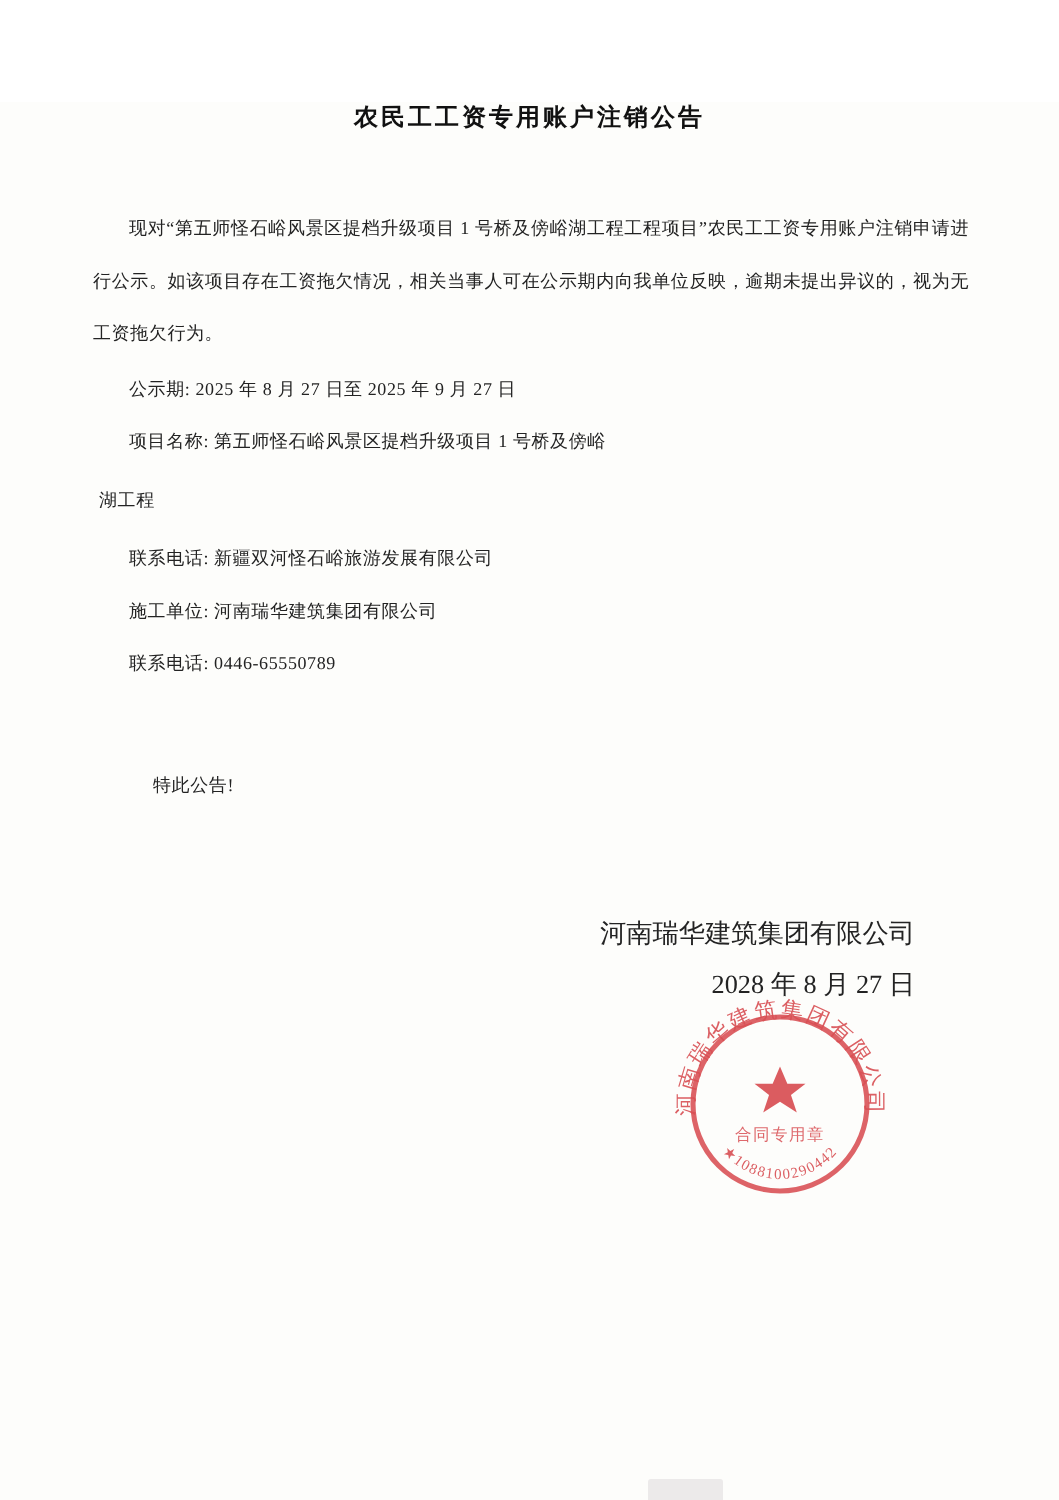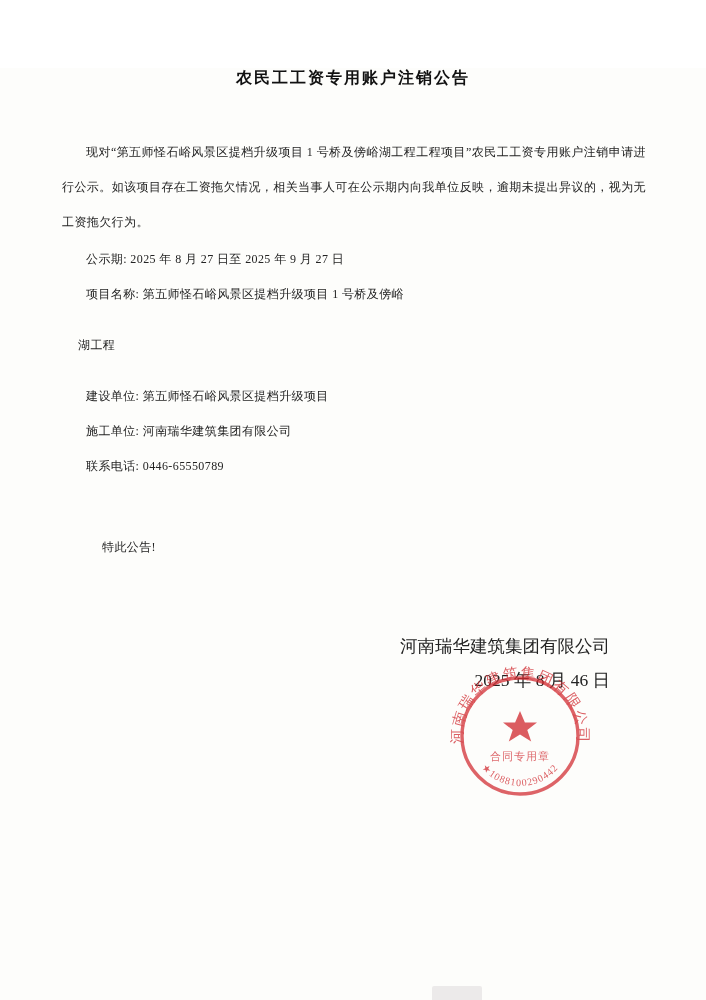--- a/index.html
+++ b/index.html
@@ -45,21 +45,21 @@
   .field-line {
     text-indent: 2em;
     margin: 0;
   }
   .field-wrap {
     text-indent: 2em;
     margin: 0;
   }
   .field-cont {
     text-indent: 0;
-    margin: 16px;
+    margin: 4px;
   }
   .spacer {
     height: 30px;
   }
   .closing {
     text-indent: 2em;
     margin: 16px;
   }
   .sign-block {
     margin: 64px 96px 0 0;
@@ -104,34 +104,34 @@
   <div class="body-block">
 
     <p class="para">现对“第五师怪石峪风景区提档升级项目 1 号桥及傍峪湖工程工程项目”农民工工资专用账户注销申请进行公示。如该项目存在工资拖欠情况，相关当事人可在公示期内向我单位反映，逾期未提出异议的，视为无工资拖欠行为。</p>
 
     <p class="field-line">公示期: 2025 年 8 月 27 日至 2025 年 9 月 27 日</p>
 
     <p class="field-wrap">项目名称: 第五师怪石峪风景区提档升级项目 1 号桥及傍峪</p>
 
     <p class="field-cont">湖工程</p>
 
-    <p class="field-line">建设单位: 第五师怪石峪风景区提档升级项目</p>
+    <p class="field-line">联系电话: 新疆双河怪石峪旅游发展有限公司</p>
 
     <p class="field-line">施工单位: 河南瑞华建筑集团有限公司</p>
 
     <p class="field-line">联系电话: 0446-65550789</p>
 
     <div class="spacer"></div>
 
     <p class="closing">特此公告!</p>
   </div>
 
   <div class="sign-block">
     <div>河南瑞华建筑集团有限公司</div>
-    <div>2025 年 8 月 46 日</div>
+    <div>2028 年 8 月 27 日</div>
   </div>
 
   <div class="seal">
     <svg width="160" height="160" viewBox="0 0 160 160" xmlns="http://www.w3.org/2000/svg">
       <defs>
         <path id="arcTop" d="M 22,80 A 58,58 0 0 1 138,80"></path>
         <path id="arcBottom" d="M 30,80 A 50,50 0 0 0 130,80"></path>
       </defs>
       <circle cx="80" cy="80" r="58" fill="none" stroke="#d0282e" stroke-width="3.4" opacity="0.88"></circle>
       <text font-size="15" fill="#d0282e" font-family="'Liberation Serif', serif" opacity="0.9" letter-spacing="1.5">

